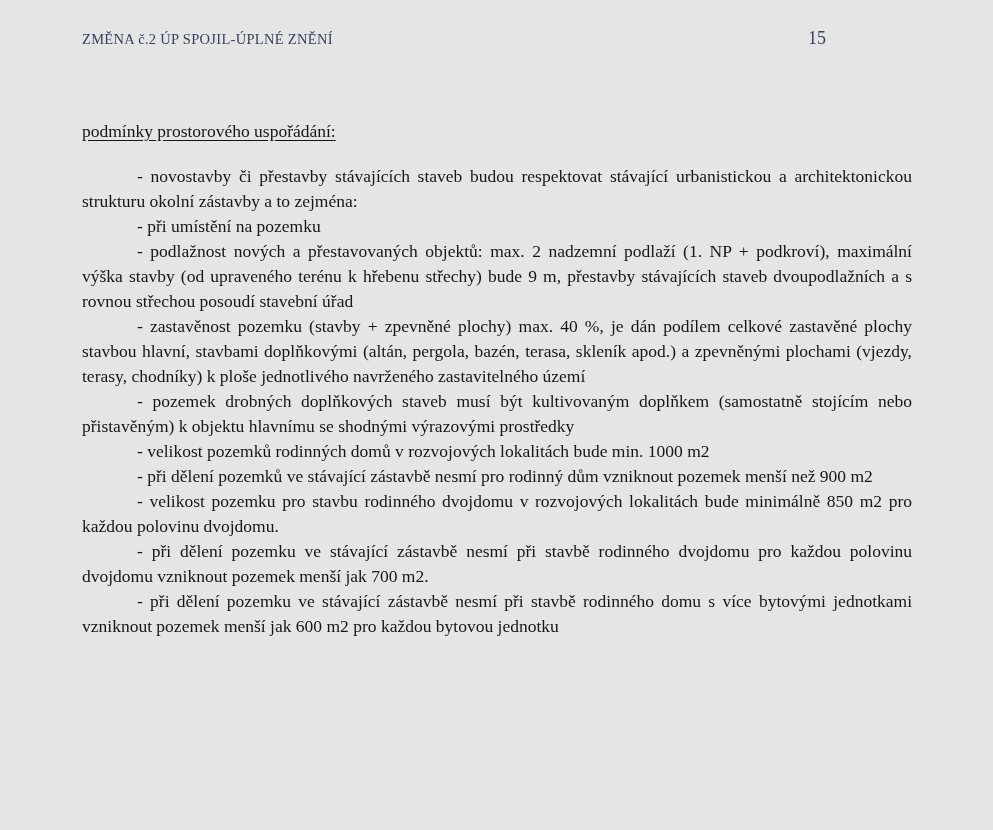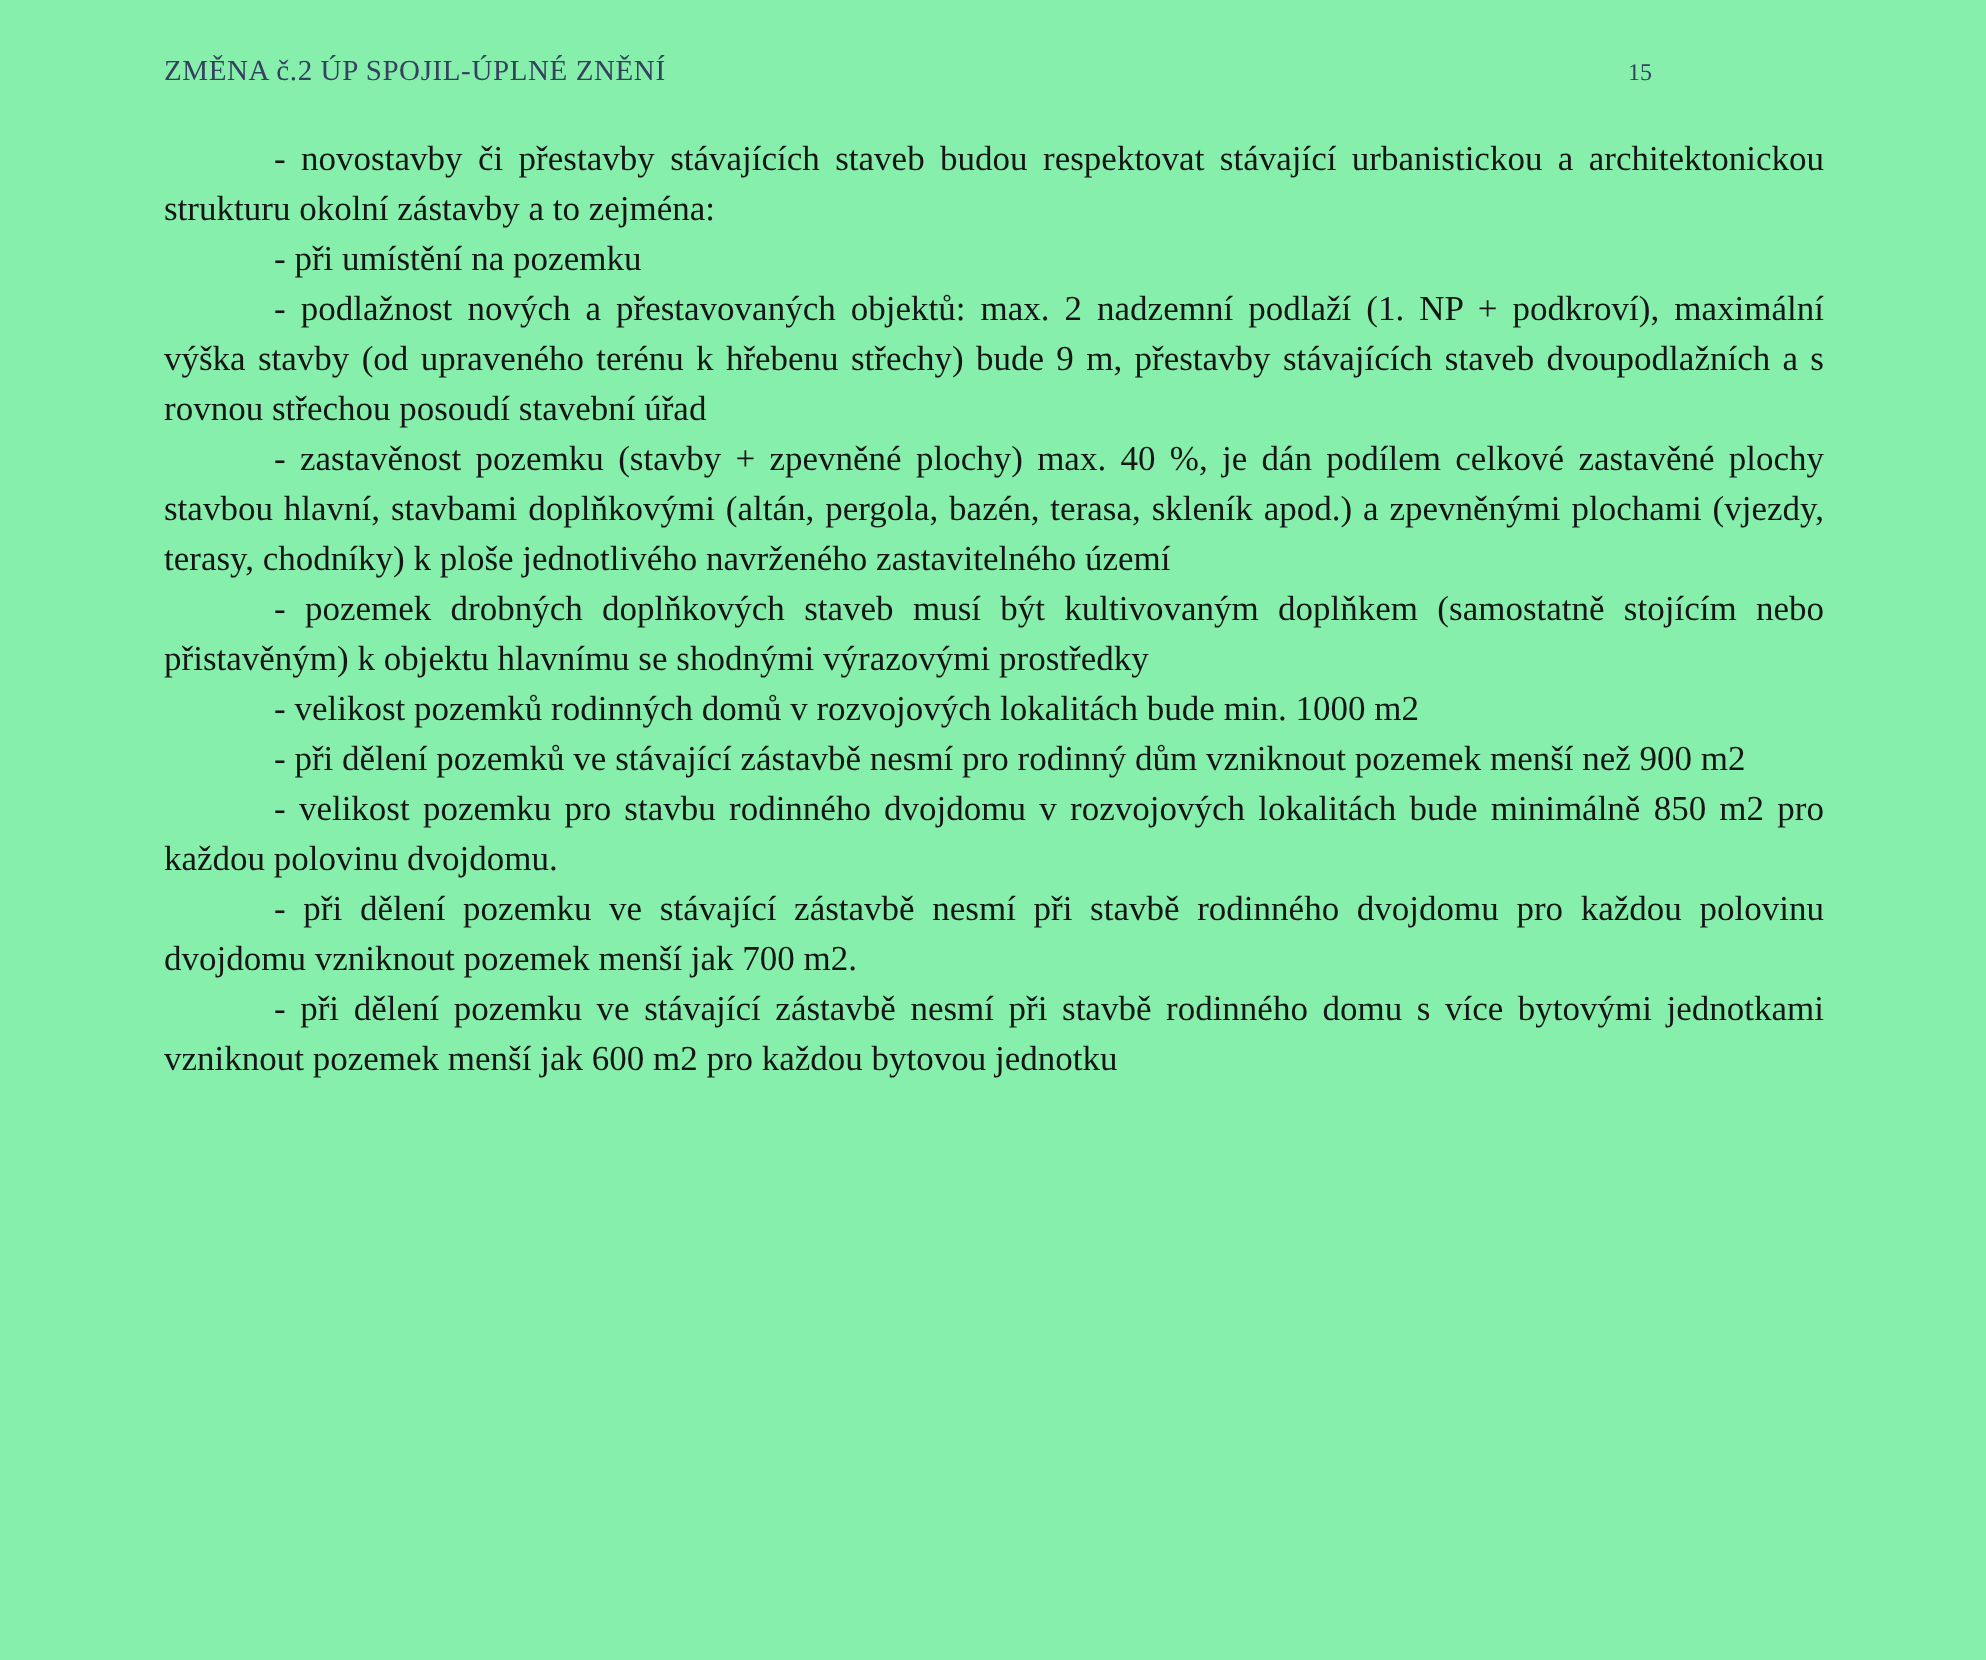--- a/index.html
+++ b/index.html
@@ -4,40 +4,40 @@
 <style>
   html, body {
     margin: 0;
     padding: 0;
     background: #ffffff;
   }
   .page {
     position: relative;
     width: 993px;
     height: 830px;
-    background: #86efac;
+    background: #e5e5e5;
     box-sizing: border-box;
     padding: 28px 81px 12px 82px;
     font-family: "Liberation Serif", "DejaVu Serif", serif;
     color: #1b1b1b;
     overflow: hidden;
   }
   .page-header {
     display: flex;
     justify-content: space-between;
     align-items: baseline;
   }
   .header-title {
     font-size: 14.5px;
     letter-spacing: 0.3px;
     color: #35415f;
     white-space: nowrap;
   }
   .header-pagenum {
-    font-size: 12px;
+    font-size: 18px;
     color: #35415f;
     margin-right: 86px;
   }
   .section-heading {
     margin-top: 72px;
     font-size: 17.5px;
     font-weight: normal;
     color: #161616;
     text-decoration: underline;
     text-underline-offset: 3px;
@@ -57,20 +57,21 @@
 </head>
 <body>
 
 <div class="page">
 
   <div class="page-header">
     <span class="header-title">ZMĚNA č.2 ÚP SPOJIL-ÚPLNÉ ZNĚNÍ</span>
     <span class="header-pagenum">15</span>
   </div>
 
+  <div class="section-heading">podmínky prostorového uspořádání:</div>
 
   <div class="body-text">
     <p>- novostavby či přestavby stávajících staveb budou respektovat stávající urbanistickou a architektonickou strukturu okolní zástavby a to zejména:</p>
     <p>- při umístění na pozemku</p>
     <p>- podlažnost nových a přestavovaných objektů: max. 2 nadzemní podlaží (1. NP + podkroví), maximální výška stavby (od upraveného terénu k hřebenu střechy) bude 9 m, přestavby stávajících staveb dvoupodlažních a s rovnou střechou posoudí stavební úřad</p>
     <p>- zastavěnost pozemku (stavby + zpevněné plochy) max. 40 %, je dán podílem celkové zastavěné plochy stavbou hlavní, stavbami doplňkovými (altán, pergola, bazén, terasa, skleník apod.) a zpevněnými plochami (vjezdy, terasy, chodníky) k ploše jednotlivého navrženého zastavitelného území</p>
     <p>- pozemek drobných doplňkových staveb musí být kultivovaným doplňkem (samostatně stojícím nebo přistavěným) k objektu hlavnímu se shodnými výrazovými prostředky</p>
     <p>- velikost pozemků rodinných domů v rozvojových lokalitách bude min. 1000 m2</p>
     <p>- při dělení pozemků ve stávající zástavbě nesmí pro rodinný dům vzniknout pozemek menší než 900 m2</p>
     <p>- velikost pozemku pro stavbu rodinného dvojdomu v rozvojových lokalitách bude minimálně 850 m2 pro každou polovinu dvojdomu.</p>

